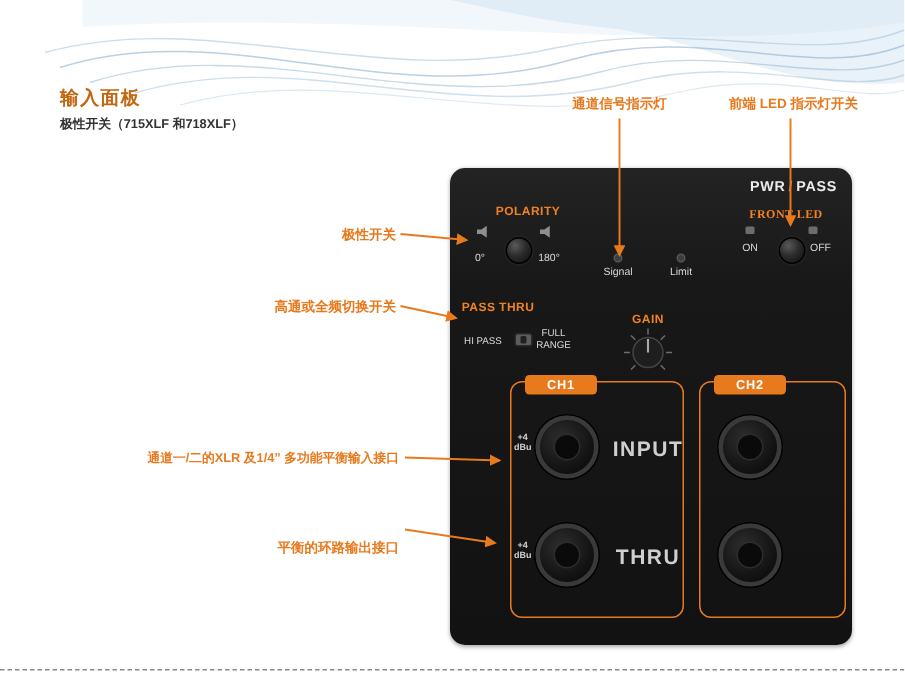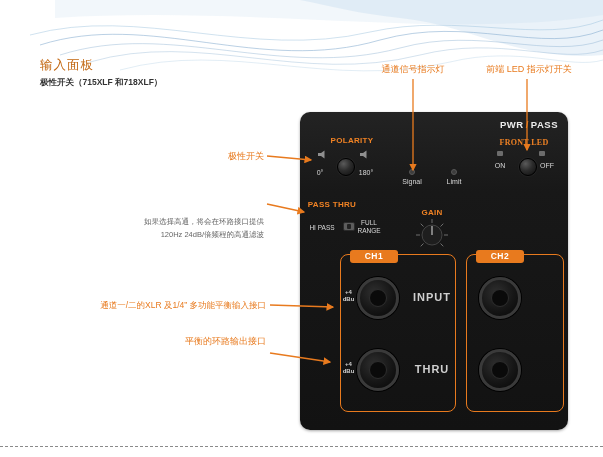--- a/index.html
+++ b/index.html
@@ -1,25 +1,25 @@
 <!DOCTYPE html>
 <html><head>
 <meta charset="utf-8">
 <style>
   html,body{margin:0;padding:0;background:#fff;}
   .page{position:relative;width:603px;height:457px;background:#ffffff;overflow:hidden;
         font-family:"Liberation Sans","DejaVu Sans",sans-serif;}
   .abs{position:absolute;}
 
   
-  .title{position:absolute;left:40px;top:57px;font-size:12.5px;font-weight:normal;color:#C2660F;letter-spacing:1px;}
+  .title{position:absolute;left:40px;top:57px;font-size:12.5px;font-weight:bold;color:#C2660F;letter-spacing:1px;}
   .subtitle{position:absolute;left:40px;top:77px;font-size:8.5px;font-weight:bold;color:#333;}
 
   
-  .ann{position:absolute;color:#E87A1E;font-weight:normal;font-size:9px;line-height:1.25;}
+  .ann{position:absolute;color:#E87A1E;font-weight:bold;font-size:9px;line-height:1.25;}
   .note{position:absolute;color:#666;font-size:7.5px;line-height:13px;text-align:right;}
 
   
   .panel{position:absolute;left:300px;top:112px;width:268px;height:318px;border-radius:10px;
          background:linear-gradient(180deg,#232323 0%,#181818 25%,#121212 100%);
          box-shadow:0 1px 3px rgba(0,0,0,.35);}
   .power{position:absolute;right:10px;top:7px;color:#ececec;font-weight:bold;font-size:9.5px;letter-spacing:.5px;}
   .power .slash{color:#E87A1E;padding:0 2px;}
   .plabel{position:absolute;color:#F08224;font-weight:bold;font-size:8px;text-align:center;letter-spacing:.3px;}
   .pwhite{position:absolute;color:#d8d8d8;font-size:7px;text-align:center;}
@@ -32,21 +32,21 @@
   .switch{position:absolute;width:12px;height:9px;border-radius:2px;background:#5d5d5d;border:1px solid #2a2a2a;box-sizing:border-box;}
   .switch:after{content:"";display:block;width:4px;height:5px;margin:1px auto;background:#222;border-radius:1px;}
   .tag{position:absolute;width:48px;height:13px;background:#E87A1E;border-radius:3px;color:#fff;
        font-weight:bold;font-size:8.5px;text-align:center;line-height:13px;letter-spacing:.5px;}
   .bracket{position:absolute;border:1px solid #E87A1E;border-radius:8px;}
   .xlr{position:absolute;width:42px;height:42px;border-radius:50%;box-sizing:border-box;
        background:radial-gradient(circle at 40% 35%,#2f2f2f 0%,#161616 55%,#060606 100%);
        border:3px solid #3a3a3a;box-shadow:0 0 0 1px #000;}
   .xlr-inner{position:absolute;left:50%;top:50%;width:18px;height:18px;margin:-9px 0 0 -9px;border-radius:50%;
        background:#0a0a0a;border:1px solid #2d2d2d;box-sizing:border-box;}
-  .jacklabel{position:absolute;color:#cfcfcf;font-weight:bold;font-size:11px;text-align:center;letter-spacing:1px;}
+  .jacklabel{position:absolute;color:#cfcfcf;font-weight:bold;font-size:14px;text-align:center;letter-spacing:1px;}
   .dbu{position:absolute;color:#cfcfcf;font-size:6px;line-height:1.15;text-align:center;font-weight:bold;}
 
   .waves,.arrows{position:absolute;left:0;top:0;pointer-events:none;}
   .dash{position:absolute;left:0;right:0;top:446px;border-top:1px dashed #8a8a8a;}
 </style>
 </head>
 <body>
 
 <div class="page">
 
@@ -142,26 +142,23 @@
     </div>
     <div class="dbu" style="left:41px;top:249px;width:15px;">
       <div>+4</div>
       <div>dBu</div>
     </div>
   </div>
 
   <div class="ann" style="left:360px;top:64px;width:106px;text-align:center;">通道信号指示灯</div>
   <div class="ann" style="left:470px;top:64px;width:118px;text-align:center;">前端 LED 指示灯开关</div>
   <div class="ann" style="left:160px;top:151px;width:104px;text-align:right;">极性开关</div>
-  <div class="note" style="left:100px;top:215px;width:164px;">
-    <div>如果选择高通，将会在环路接口提供</div>
-    <div>120Hz 24dB/倍频程的高通滤波</div>
-  </div>
+  <div class="ann" style="left:110px;top:199px;width:154px;text-align:right;">高通或全频切换开关</div>
   <div class="ann" style="left:36px;top:300px;width:230px;text-align:right;font-size:8.5px;">通道一/二的XLR 及1/4” 多功能平衡输入接口</div>
-  <div class="ann" style="left:110px;top:336px;width:156px;text-align:right;">平衡的环路输出接口</div>
+  <div class="ann" style="left:110px;top:360px;width:156px;text-align:right;">平衡的环路输出接口</div>
 
   <svg class="arrows" width="603" height="457" viewBox="0 0 603 457">
     <defs>
       <marker id="ah" markerWidth="6" markerHeight="6" refX="5" refY="3" orient="auto">
         <path d="M0,0 L6,3 L0,6 Z" fill="#E87A1E"></path>
       </marker>
     </defs>
     <g stroke="#E87A1E" stroke-width="1.3" fill="none">
       <line x1="413" y1="79" x2="413" y2="170" marker-end="url(#ah)"></line>
       <line x1="527" y1="79" x2="527" y2="150" marker-end="url(#ah)"></line>

